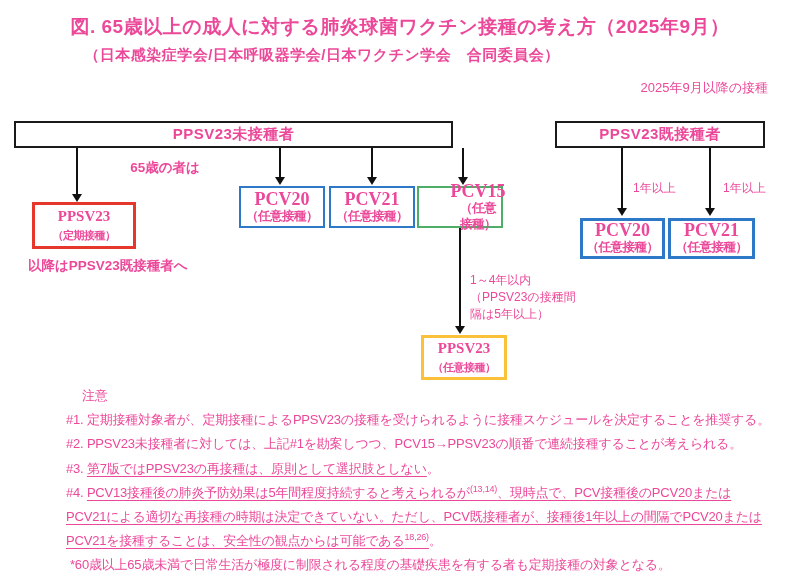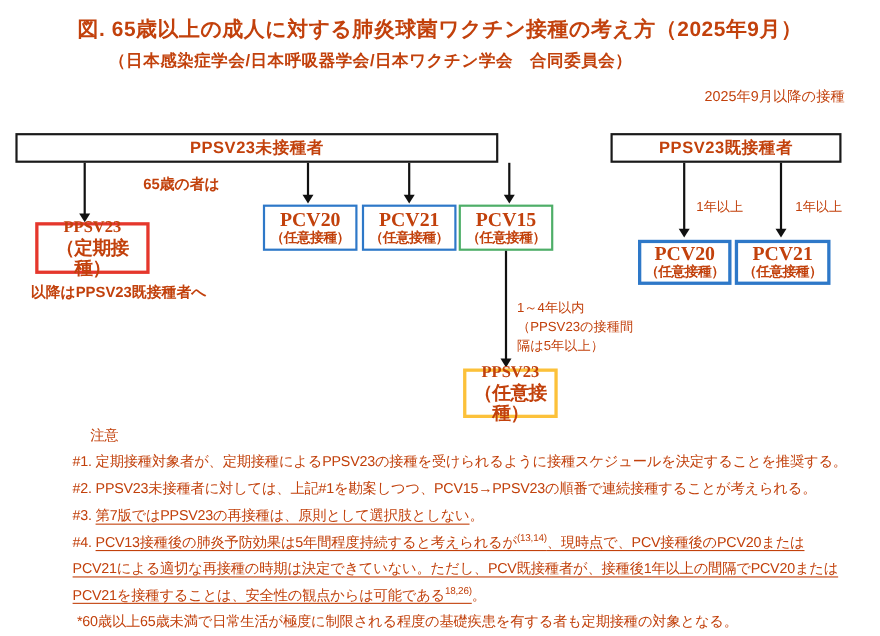--- a/index.html
+++ b/index.html
@@ -1,35 +1,35 @@
 <!DOCTYPE html>
 <html style="--red: #e5372c; --blue: #2e78c8; --green: #4eae68; --yellow: #fcc13a; --line: #111111;"><head>
 <meta charset="utf-8">
 <style>
   html,body{margin:0;padding:0;background:#fff;}
   .stage{
     position:relative;width:800px;height:578px;background:#fff;overflow:hidden;
-    font-family:"Liberation Sans","DejaVu Sans",sans-serif;color:#c2410c;
+    font-family:"Liberation Sans","DejaVu Sans",sans-serif;color:#ec4899;
   }
   .abs{position:absolute;}
   
   .title{top:14px;left:0;width:800px;text-align:center;font-weight:bold;font-size:19px;letter-spacing:.5px;}
-  .subtitle{top:46px;left:15px;width:644px;text-align:center;font-weight:bold;font-size:15px;letter-spacing:.5px;}
+  .subtitle{top:46px;left:0;width:644px;text-align:center;font-weight:bold;font-size:15px;letter-spacing:.5px;}
   .period-note{top:79px;right:32px;font-size:13px;}
   
   .node{position:absolute;background:#fff;display:flex;flex-direction:column;align-items:center;justify-content:center;text-align:center;box-sizing:border-box;}
   .hdr{border:2px solid #1a1a1a;font-weight:bold;font-size:15px;letter-spacing:.5px;}
   .vax .name{font-family:"Liberation Serif","DejaVu Serif",serif;font-weight:bold;font-size:18px;line-height:17px;}
   .vax .type{font-weight:bold;font-size:12.5px;line-height:16px;letter-spacing:-.5px;}
   .vax.big .name{font-size:15px;line-height:19px;}
-  .vax.big .type{font-size:17px;line-height:18px;}
+  .vax.big .type{font-size:11px;line-height:18px;}
   .b-red{border:3px solid var(--red,#e5372c);}
   .b-blue{border:2.5px solid var(--blue,#2e78c8);}
   .b-blue3{border:3px solid var(--blue,#2e78c8);}
-  .b-green{border:2.5px solid var(--green,#4eae68);}
+  .b-green{border:2.5px solid var(--green,#4eae68);padding-left:36px;}
   .b-yellow{border:3px solid var(--yellow,#fcc13a);}
   
   .vline{position:absolute;width:0;border-left:2px solid #111;}
   .ahead{position:absolute;width:0;height:0;border-left:5px solid transparent;border-right:5px solid transparent;border-top:8px solid #111;}
   
   .lbl-bold{font-weight:bold;font-size:13.5px;line-height:19px;text-align:center;}
   .lbl-small{font-size:12px;line-height:17px;}
   
   .notes{left:66px;top:384px;width:716px;font-size:13px;line-height:24.2px;letter-spacing:-.2px;}
   .nline{white-space:nowrap;}

